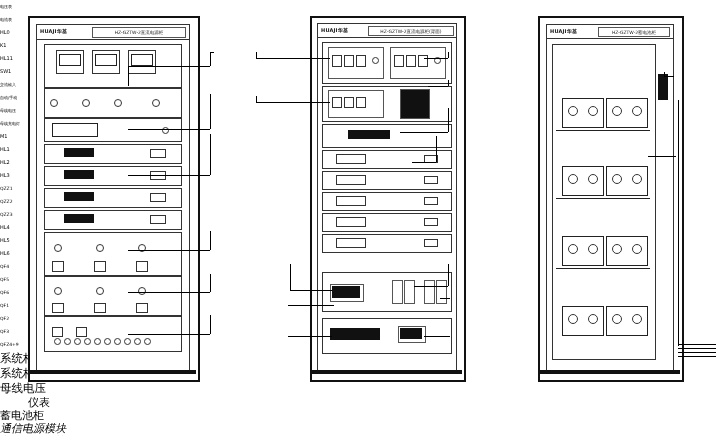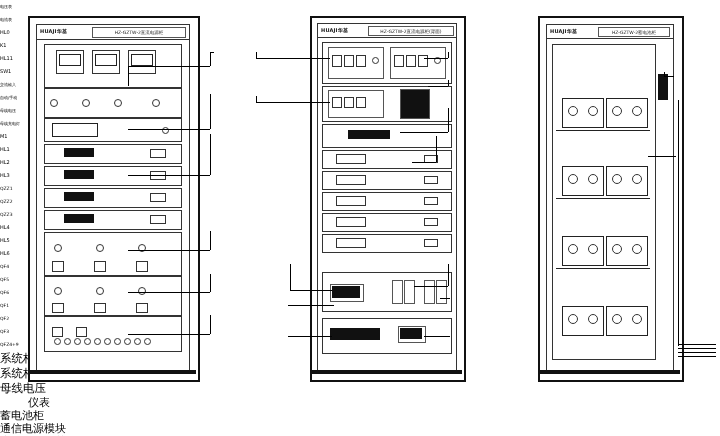--- a/index.html
+++ b/index.html
@@ -260,21 +260,21 @@
 <div class="ldv" style="left:128px;top:66px;height:20px;"></div>
 <div class="lbl" style="left:214px;top:40px;padding-left:28px;">仪表</div>
 <div class="ldv" style="left:210px;top:52px;height:14px;"></div>
 <div class="ld" style="left:210px;top:52px;width:4px;"></div>
 
 <div class="ld" style="left:128px;top:129px;width:82px;"></div>
 <div class="lbl" style="left:214px;top:82px;">蓄电池柜</div>
 <div class="ldv" style="left:210px;top:94px;height:35px;"></div>
 
 <div class="ld" style="left:128px;top:175px;width:82px;"></div>
-<div class="lbl" style="left:214px;top:122px;">通信电源模块</div>
+<div class="lbl" style="left:214px;top:122px;font-style:italic;">通信电源模块</div>
 <div class="ldv" style="left:210px;top:134px;height:41px;"></div>
 
 <div class="ld" style="left:128px;top:250px;width:82px;"></div>
 <div class="lbl" style="left:214px;top:219px;">启动馈出开关</div>
 <div class="ldv" style="left:210px;top:231px;height:19px;"></div>
 
 <div class="ld" style="left:128px;top:292px;width:82px;"></div>
 
 <div class="ldv" style="left:210px;top:274px;height:18px;"></div>
 

